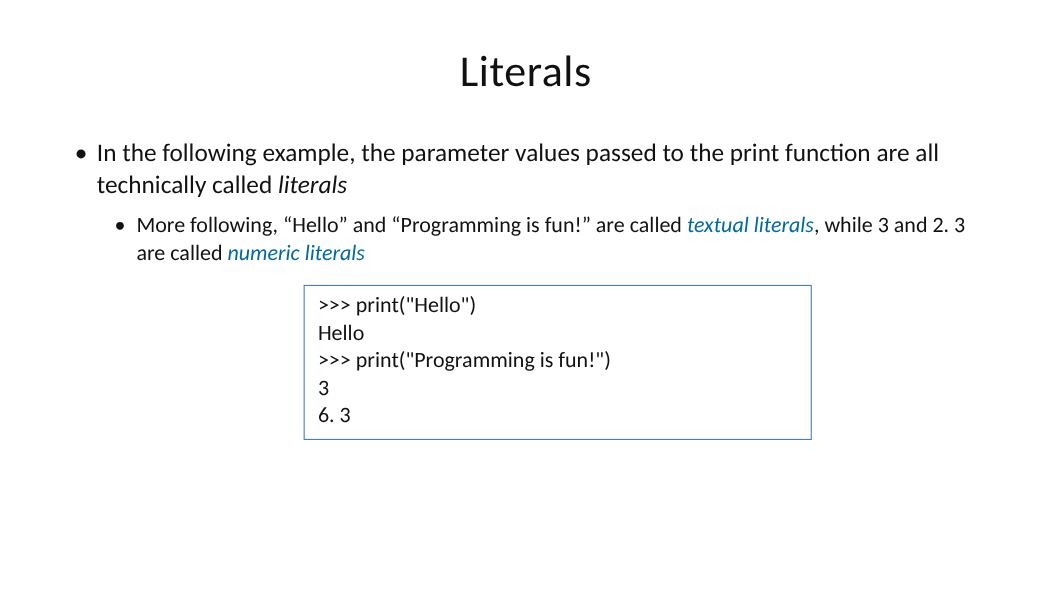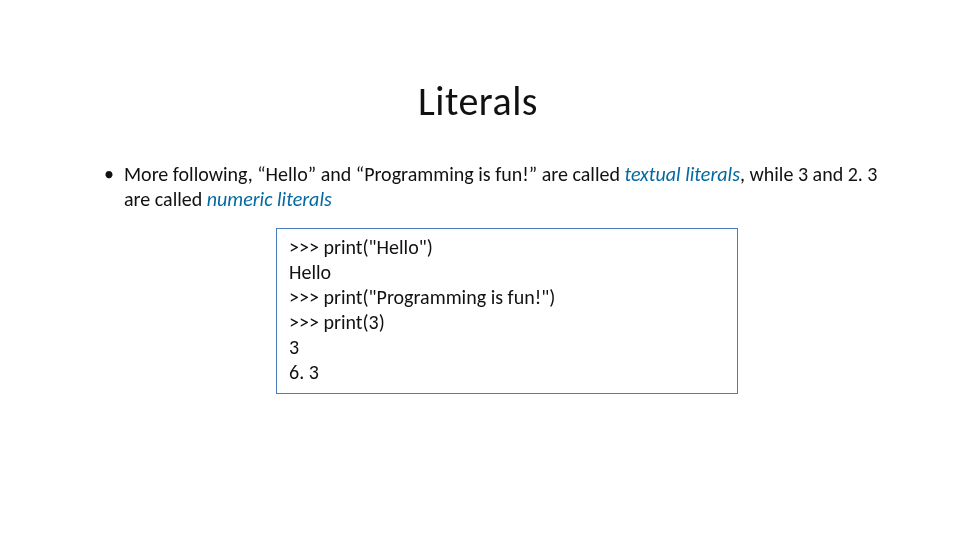--- a/index.html
+++ b/index.html
@@ -9,21 +9,20 @@
     background: #fff;
     font-family: Calibri, Arial, sans-serif;
     color: #000;
     position: relative;
     overflow: hidden;
   }
   .slide {
     width: 960px;
     height: 472px;
     padding: 40px 68px 0 64px;
-    margin-top: 37px;
   }
   .title {
     font-size: 40px;
     font-weight: 400;
     text-align: center;
     color: #111;
     margin-bottom: 36px;
     letter-spacing: 0.5px;
   }
   .bullet-1 {
@@ -71,26 +70,28 @@
     font-family: Calibri, Arial, sans-serif;
   }
   .code-line { white-space: pre; }
 </style>
 </head>
 <body>
 
 <div class="slide">
   <h1 class="title">Literals</h1>
 
+  <p class="bullet-1">
+    <span>In the following example, the parameter values passed to the print function are all technically called </span><span class="italic">literals</span>
+  </p>
 
   <p class="bullet-2">
     <span>More following, “Hello” and “Programming is fun!” are called </span><span class="accent">textual literals</span><span>, while 3 and 2. 3 are called </span><span class="accent">numeric literals</span>
   </p>
 
   <div class="code-box">
     <div class="code-line">&gt;&gt;&gt; print("Hello")</div>
     <div class="code-line">Hello</div>
     <div class="code-line">&gt;&gt;&gt; print("Programming is fun!")</div>
-    <div class="code-line">&gt;&gt;&gt; print(3)</div>
     <div class="code-line">3</div>
     <div class="code-line">6. 3</div>
   </div>
 </div>
 
 </body></html>

